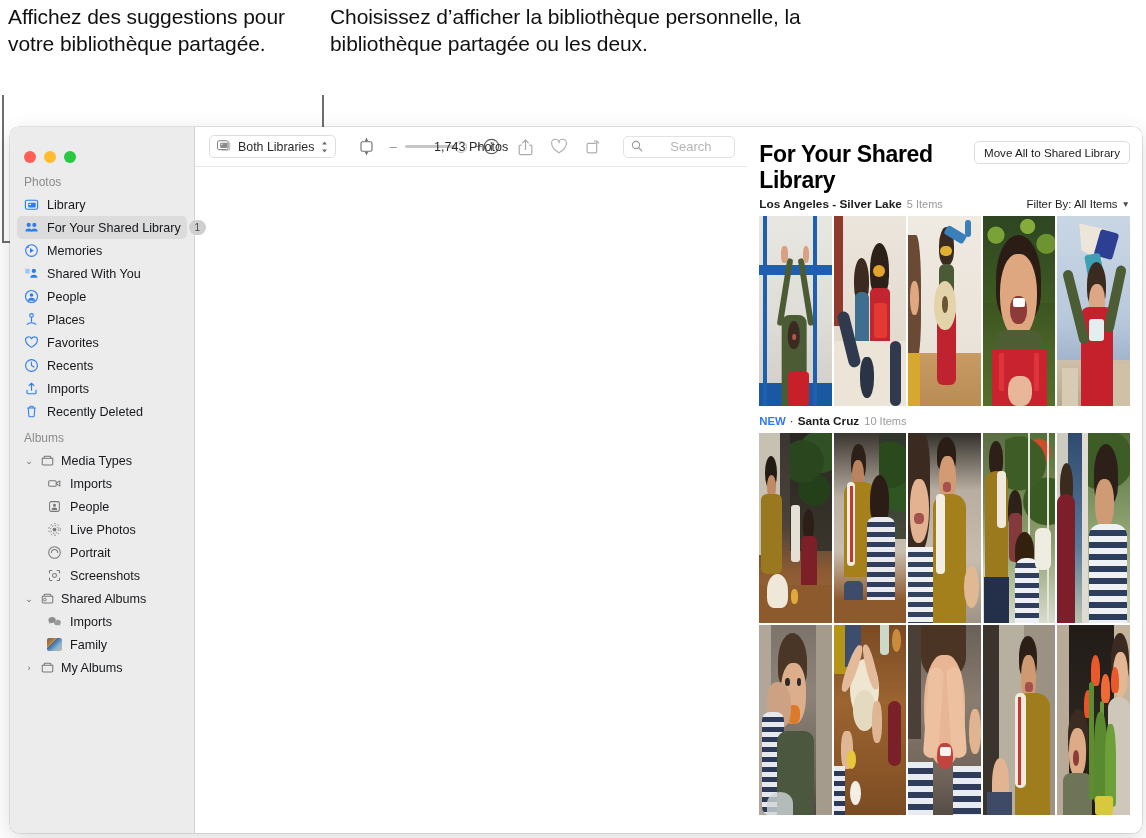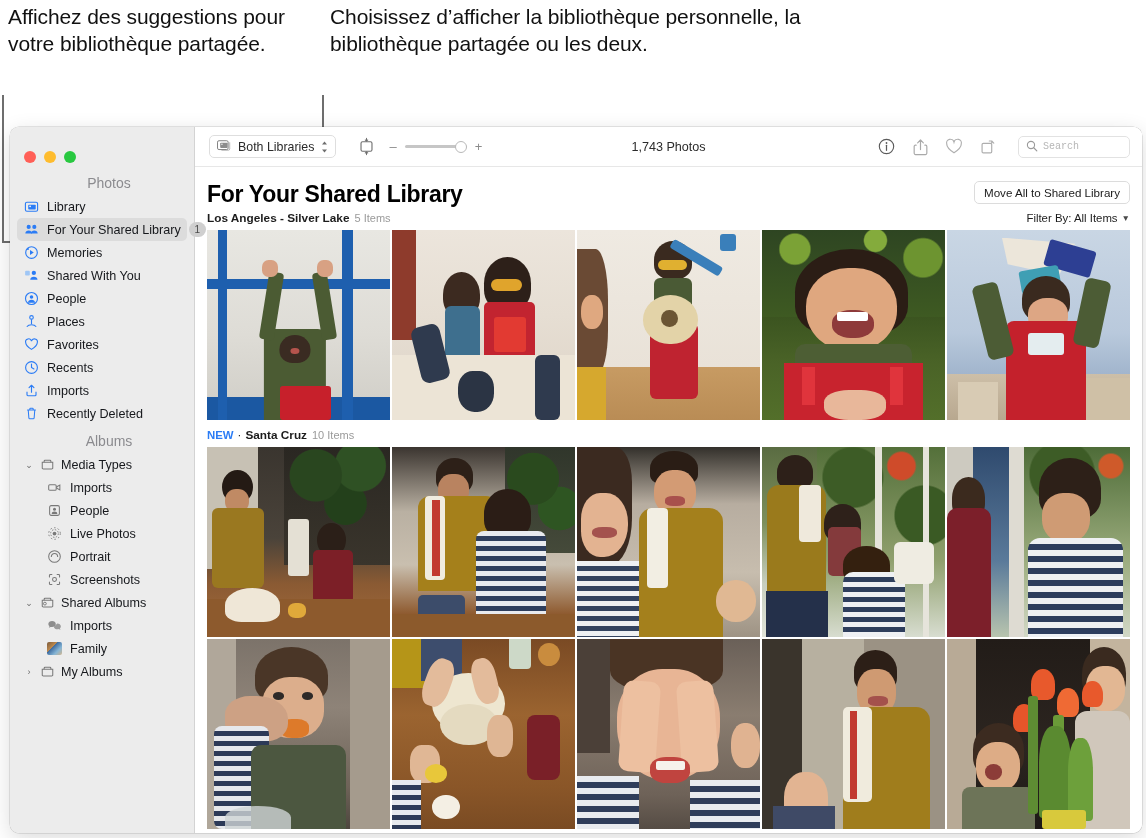--- a/index.html
+++ b/index.html
@@ -60,25 +60,24 @@
     padding:9px 0 0 14px;
     height:30px;
     align-items:center;
   }
   .dot { width:12px; height:12px; border-radius:50%; }
   .dot.red    { background:#ff5f57; }
   .dot.yellow { background:#febc2e; }
   .dot.green  { background:#28c840; }
 
   .sb-section {
-    font-size:14px;
+    font-size:12px;
     color:#8b8b8f;
     padding:8px 0 4px 14px;
     font-weight:400;
-    text-align:center;
   }
   .sb-item {
     display:flex; align-items:center;
     height:23px;
     margin:0 7px;
     padding:0 7px;
     border-radius:5px;
     font-size:12.6px;
     color:#16181c;
     gap:8px;
@@ -114,21 +113,21 @@
     width:15px; height:13px; border-radius:2px;
     background:
       linear-gradient(135deg,#7a5a3c 0%, #c08b4e 38%, #3f6ca0 39%, #86b6d6 70%, #d2b48c 100%);
     flex:0 0 15px;
   }
 
   
   .content {
     flex:1;
     background:#fff;
-    display:flex; flex-direction:column;
+    display:flex; flex-direction:row;
     min-width:0;
   }
   .toolbar {
     height:40px;
     display:flex; align-items:center;
     padding:0 12px 0 14px;
     gap:0;
     border-bottom:0.5px solid #e7e7e7;
     background:#fff;
   }
@@ -169,25 +168,26 @@
     display:flex; align-items:center; gap:5px;
     width:112px; height:22px;
     border:0.8px solid #e2e2e2;
     border-radius:5px;
     padding:0 7px;
     background:#fff;
     margin-left:5px;
   }
   .search-box input {
     border:none; outline:none;
-    font-size:10px;
+    font-size:13px;
     color:#333;
     width:100%;
     background:transparent;
-    font-family:Liberation Mono, monospace;
+    font-family:Liberation Sans, sans-serif;
+    margin-left:22px;
   }
   .search-box input::placeholder { color:#b6b6b6; }
 
   
   .body-scroll { flex:1; overflow:hidden; position:relative; }
   .page-head {
     padding:14px 12px 0 12px;
     display:flex; align-items:flex-start;
   }
   .page-title {

